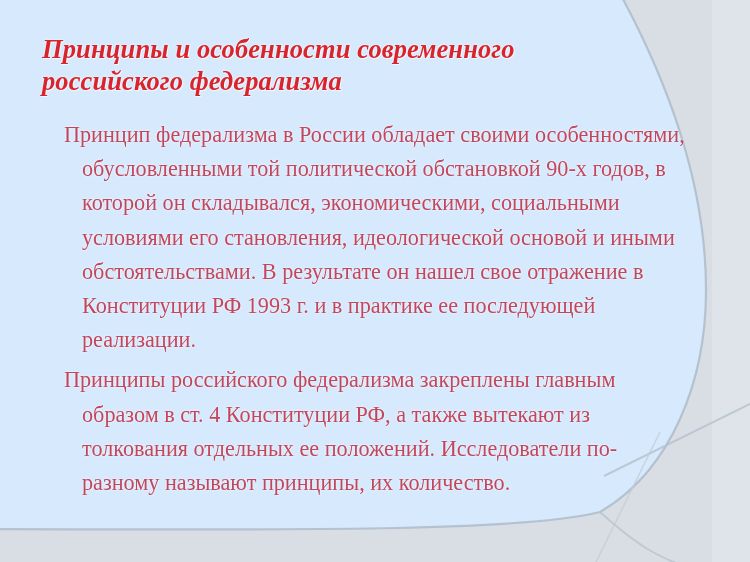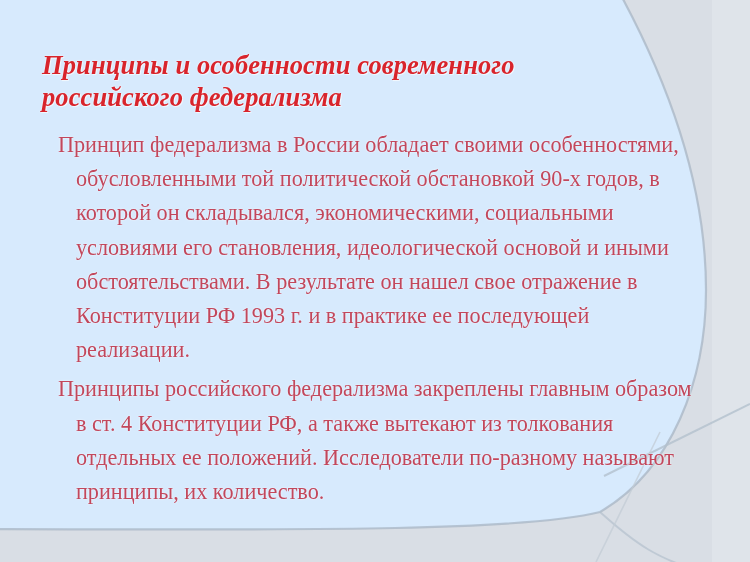--- a/index.html
+++ b/index.html
@@ -22,21 +22,21 @@
     inset: 0;
     width: 750px;
     height: 562px;
     display: block;
   }
 
   
   #content {
     position: absolute;
     left: 0;
-    top: 16px;
+    top: 0;
     width: 750px;
     height: 424px;
   }
 
   #slide-title {
     position: absolute;
     left: 42px;
     top: 33px;
     width: 540px;
     font-family: "Liberation Serif", "DejaVu Serif", serif;
@@ -56,21 +56,21 @@
     top: 112px;
     width: 650px;
     font-family: "Liberation Serif", "DejaVu Serif", serif;
     font-size: 22.2px;
     line-height: 34.2px;
     color: #c2475c;
     text-shadow: 0 0 2px rgba(255,255,255,0.9);
   }
 
   .para {
-    margin: 0;
+    margin: 6px;
     padding-left: 30px;
     text-indent: -18px;
   }
   .para + .para {
     margin-top: 5px;
   }
 </style>
 </head>
 <body>
 

